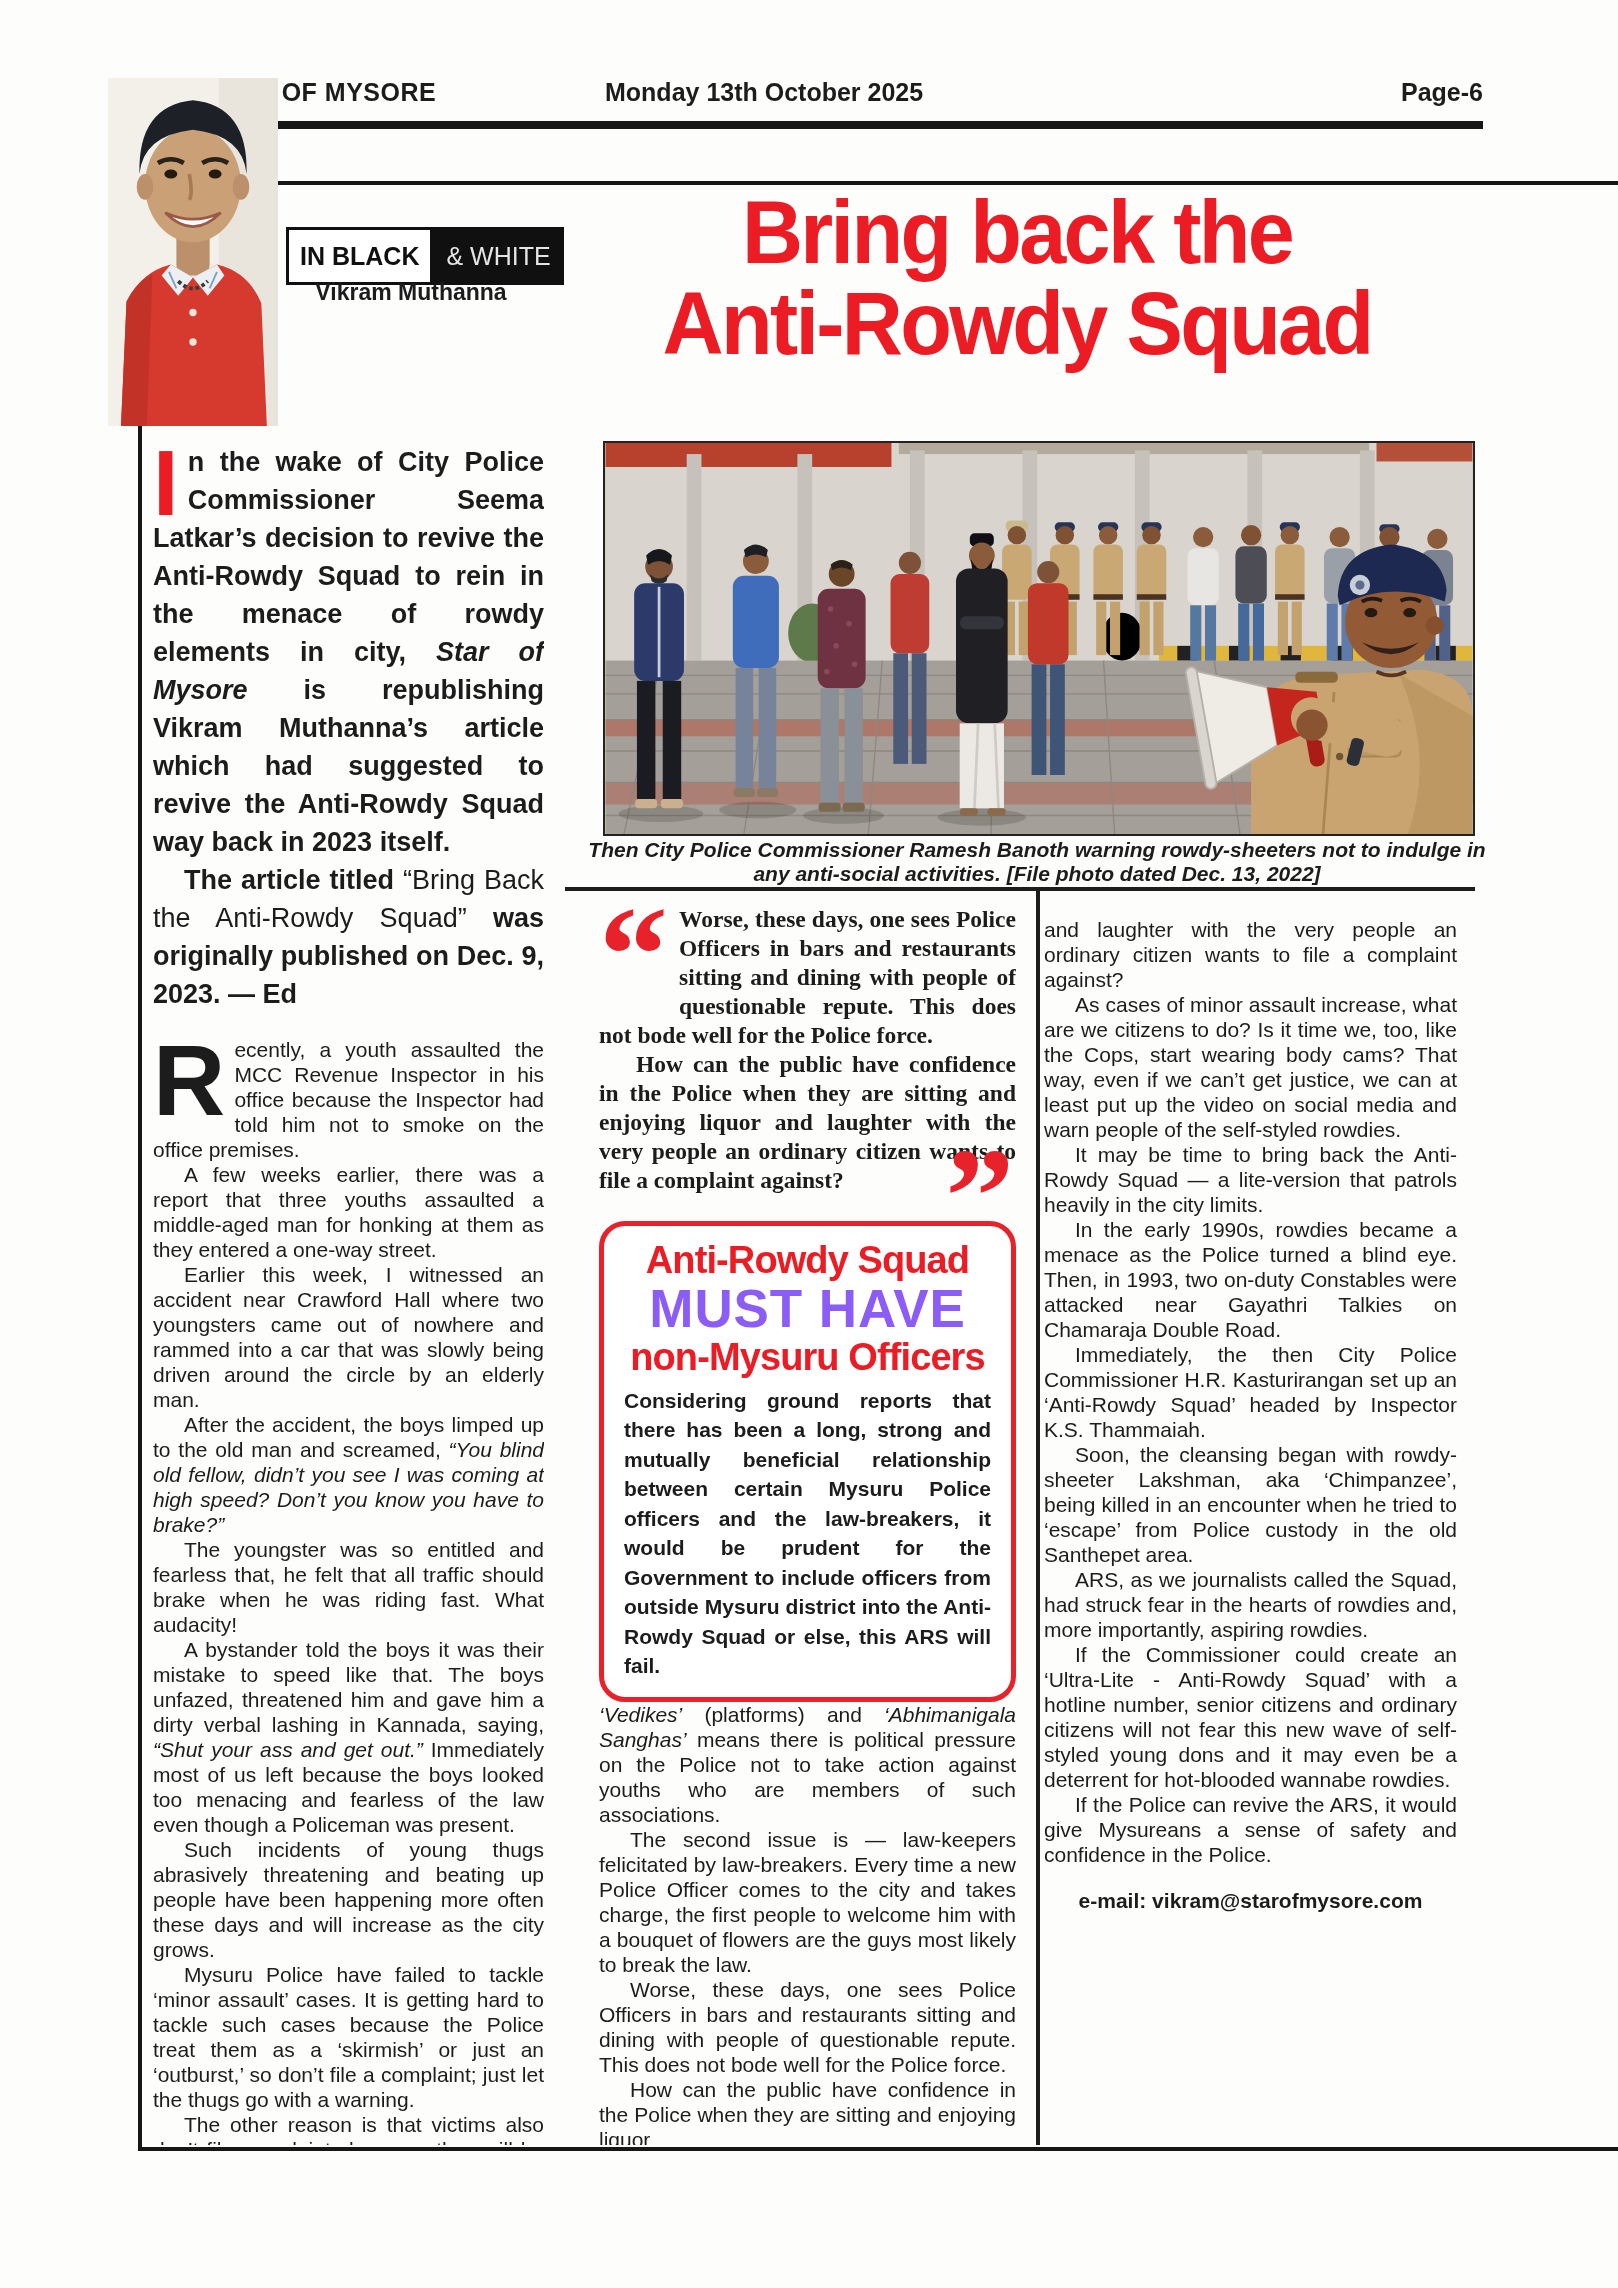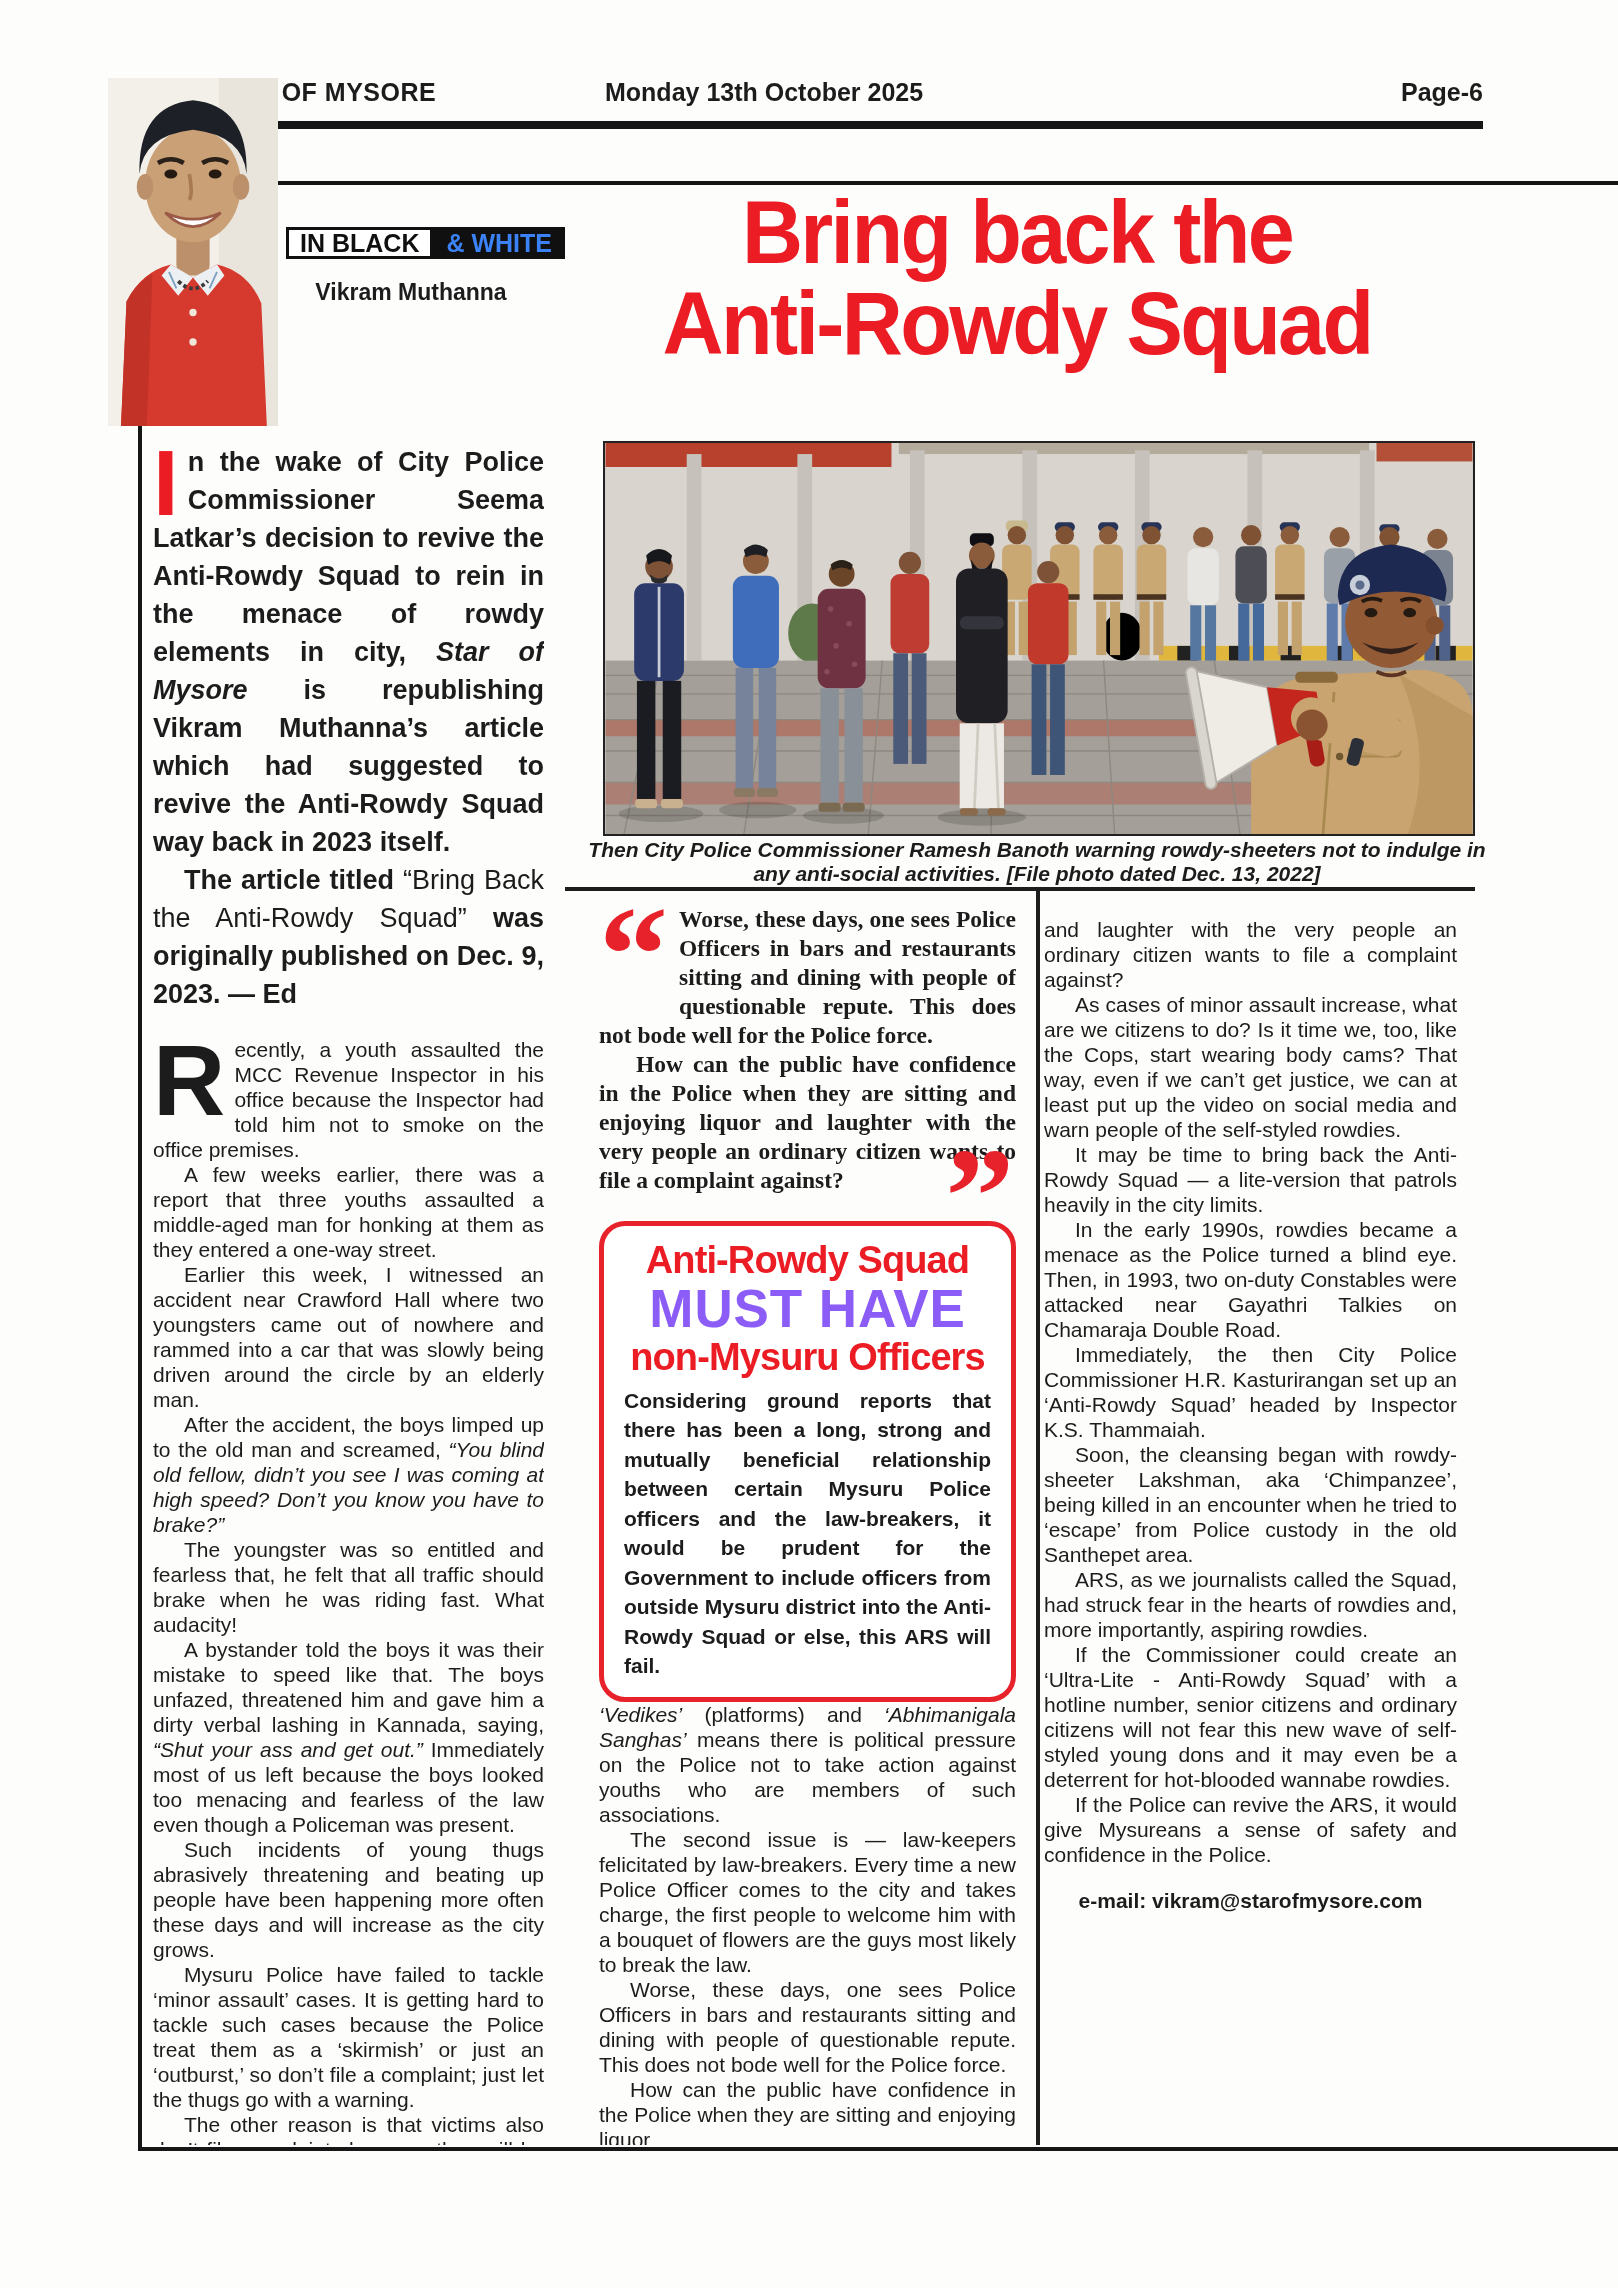--- a/index.html
+++ b/index.html
@@ -5,23 +5,23 @@
   html,body{margin:0;padding:0;background:#e9e9e9}
   .page{position:relative;width:1619px;height:2289px;background:#fdfdfc;font-family:"Liberation Sans",sans-serif;color:#1c1c1c;overflow:hidden;margin:0 auto}
   
   .mh{position:absolute;top:78px;font-size:25px;font-weight:bold;white-space:nowrap}
   .mh-name{left:206px;letter-spacing:0.5px}
   .mh-date{left:605px}
   .mh-page{left:1401px}
   .mh-rule{position:absolute;left:189px;top:121px;width:1294px;height:8.3px;background:#161616}
   
   .author-photo{position:absolute;left:108px;top:78px;width:170px;height:348px;z-index:5}
-  .badge{position:absolute;left:286px;top:227px;height:32px;background:#101010;display:flex;align-items:stretch;z-index:6}
+  .badge{position:absolute;left:286px;top:227px;height:58px;background:#101010;display:flex;align-items:stretch;z-index:6}
   .badge-left{background:#fff;border:3.7px solid #101010;color:#101010;font-weight:bold;font-size:25px;display:flex;align-items:center;padding:0 11px;box-sizing:border-box}
-  .badge-right{color:#3b82f6;font-weight:bold;font-size:25px;display:flex;align-items:center;padding:0 13px}
+  .badge-right{color:#e5e5e5;font-weight:normal;font-size:25px;display:flex;align-items:center;padding:0 13px}
   .author-name{position:absolute;left:277px;top:279px;width:268px;text-align:center;font-weight:bold;font-size:23px;z-index:6}
   
   .content-box{position:absolute;left:138px;top:181px;width:1614px;height:1970px;border:4.6px solid #161616;box-sizing:border-box;background:#fdfdfc}
   .headline{position:absolute;left:417px;top:1.8px;width:916px;text-align:center;color:#ec1c24;font-weight:bold;font-size:89px;line-height:1.03;letter-spacing:-2.8px;transform:scaleX(.95);transform-origin:center top;white-space:nowrap}
   .news-photo{position:absolute;left:461px;top:256px;width:868px;height:391px;border:2.8px solid #222;box-sizing:content-box;background:#cfcbc4}
   .caption{position:absolute;left:443px;top:653px;width:904px;text-align:center;font-weight:bold;font-style:italic;font-size:21px;line-height:24px}
   .cap-rule{position:absolute;left:423px;top:702px;width:910px;height:3.7px;background:#1d1d1d}
   .col-divider{position:absolute;left:894px;top:702px;width:3.7px;height:1258px;background:#1d1d1d}
   
   .col{position:absolute;overflow:hidden}

